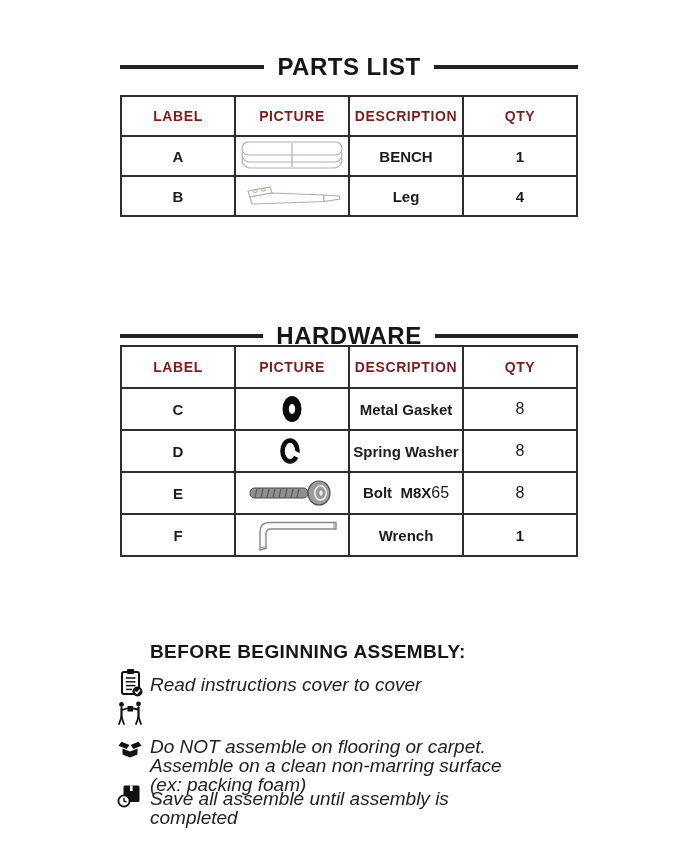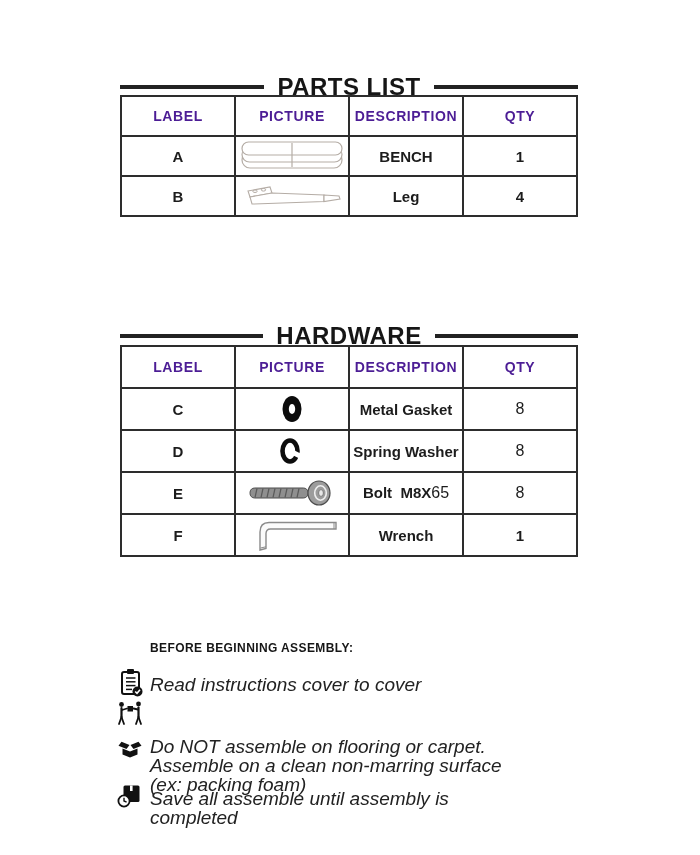--- a/index.html
+++ b/index.html
@@ -6,42 +6,42 @@
   .page {
     position:relative; width:700px; height:855px; background:#ffffff;
     font-family:"Liberation Sans", sans-serif; color:#1c1c1c; overflow:hidden;
   }
 
   
   .section-title { position:absolute; left:120px; width:458px; height:30px;
     display:flex; align-items:center; gap:13px; }
   .title-line { flex:1; height:4px; background:#222222; }
   .title-text { font-size:24px; font-weight:bold; letter-spacing:0.5px; color:#161616; white-space:nowrap; }
-  #parts-title { top:72px; }
+  #parts-title { top:52px; }
   #hardware-title { top:307px;margin-top:14px; }
 
   
   table.parts-table { position:absolute; left:120px; width:458px;
     border-collapse:collapse; table-layout:fixed; }
   #parts-table { top:95px; }
   #hardware-table { top:345px; }
   .parts-table td, .parts-table th { border:2px solid #2d2d2d; text-align:center; vertical-align:middle; padding:0; }
   #parts-table tr { height:40px; }
   #hardware-table tr { height:42px; }
-  .th-cell { font-size:14px; font-weight:bold; letter-spacing:0.6px; color:#4c1d95; }
+  .th-cell { font-size:14px; font-weight:bold; letter-spacing:0.6px; color:#7f1d1d; }
   .label-cell { font-size:15px; font-weight:bold; }
   .desc-cell { font-size:15px; font-weight:bold; }
   .desc-suffix { font-weight:normal; font-size:16px; }
   .ws-pre { white-space:pre; }
   .qty-bold { font-size:15px; font-weight:bold; }
   .qty-reg { font-size:16px; font-weight:normal; }
   .pic-cell svg { display:block; margin:0 auto; }
 
   
-  .ba-heading { position:absolute; left:150px; top:641px; font-size:12px;
+  .ba-heading { position:absolute; left:150px; top:641px; font-size:19px;
     font-weight:bold; letter-spacing:0.4px; color:#161616; }
   .ba-icon { position:absolute; width:28px; text-align:center; }
   .ba-text { position:absolute; left:150px; width:372px; font-size:19px;
     font-style:italic; color:#222; line-height:19px; }
   #ba-icon-1 { left:117px; top:668px; }
   #ba-text-1 { top:675px; }
   #ba-icon-2 { left:116px; top:701px; }
   #ba-text-2 { top:706px; }
   #ba-icon-3 { left:116px; top:739px; }
   #ba-text-3 { top:737px; }

